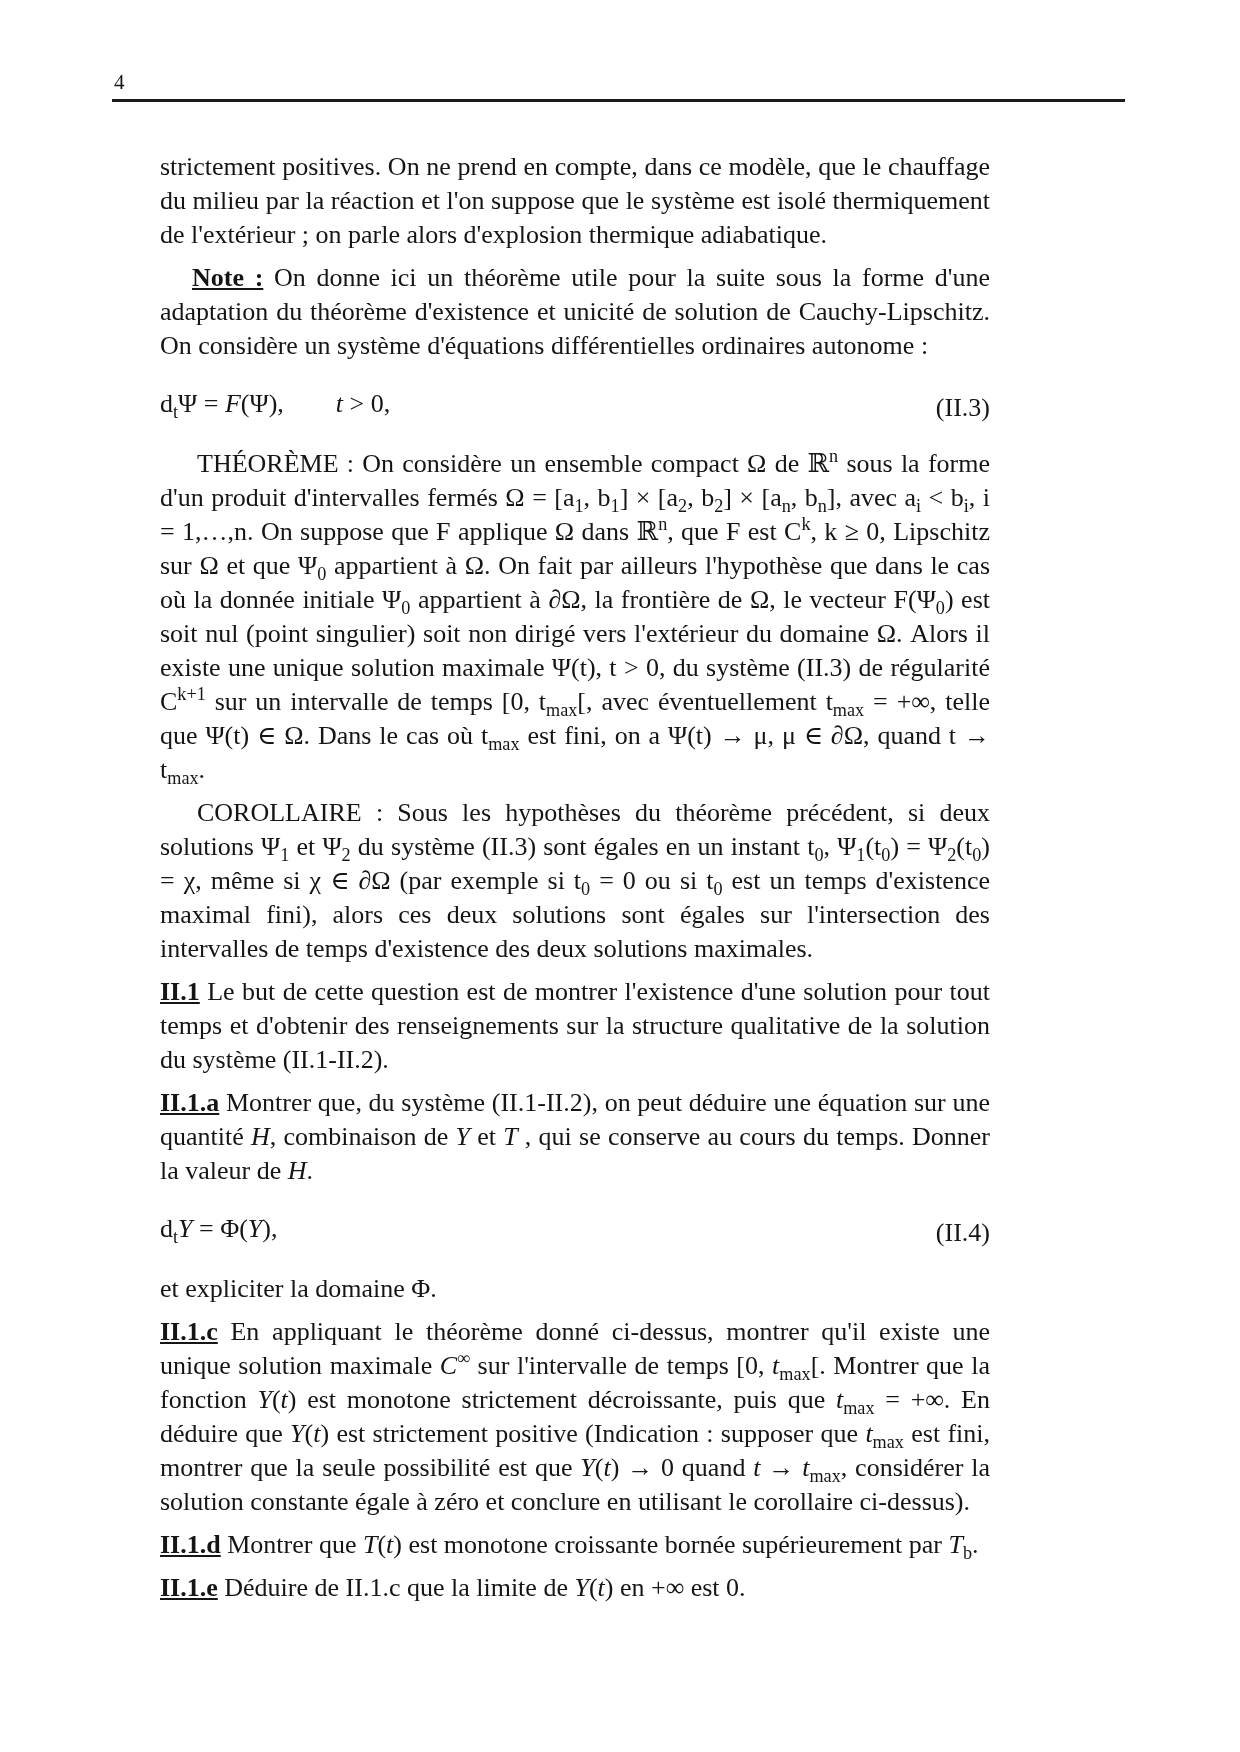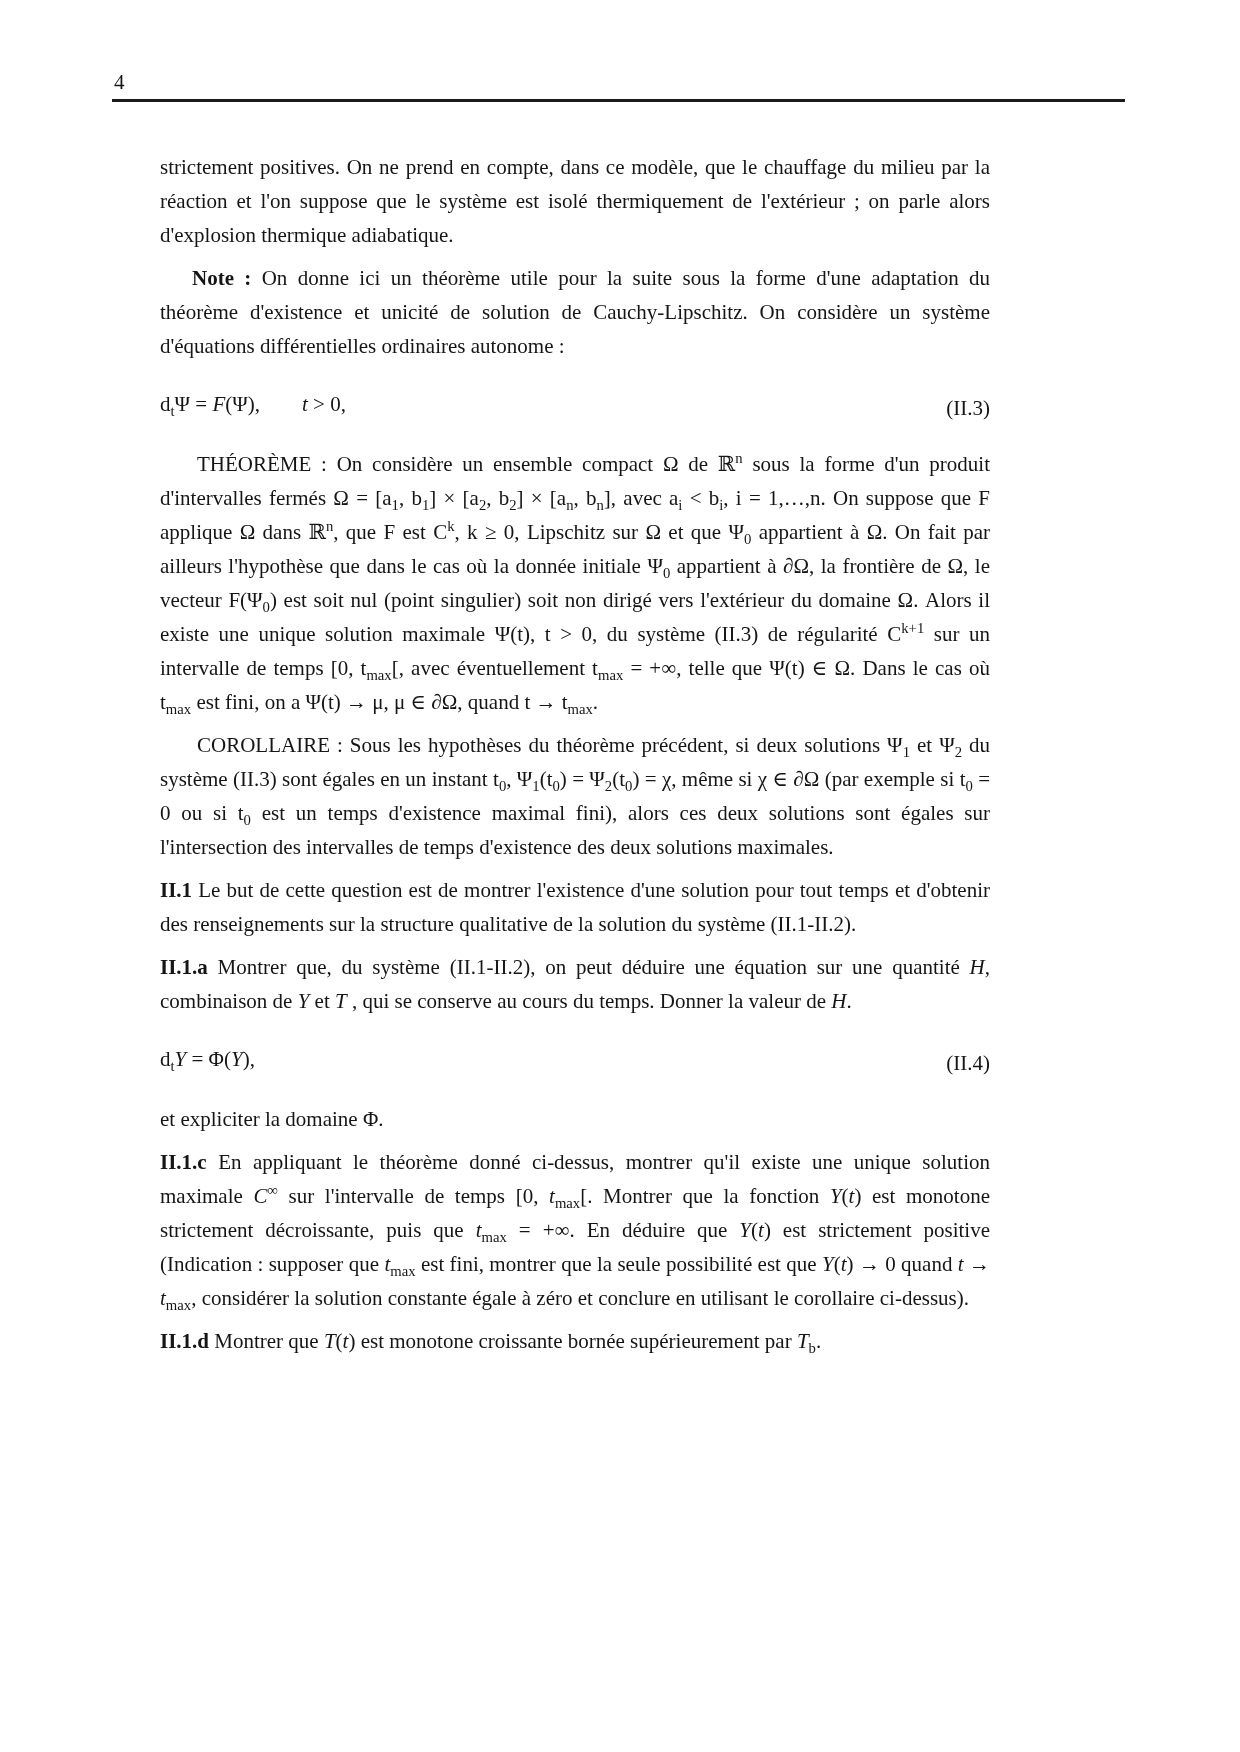--- a/index.html
+++ b/index.html
@@ -17,40 +17,40 @@
     font-size:21px;line-height:21px;
   }
   .header-rule{
     position:absolute;top:99px;left:112px;
     width:1013px;height:3px;
     background:#1b1b1b;
   }
   .textcol{
     position:absolute;top:150px;left:160px;
     width:830px;
-    font-size:21px;line-height:34px;
+    font-size:26px;line-height:34px;
     text-align:justify;
   }
   .textcol p{margin:0 0 9px 0;}
   p.indent{text-indent:32px;}
   p.noindent{text-indent:0;}
   p.thm{text-indent:37px;}
   .subq{margin-left:72px;}
   .equation{
     position:relative;
     text-align:left;
     margin:24px 0 26px 0;
     font-style:normal;
   }
   .equation .eq-label{
     position:absolute;right:0;top:4px;
     font-style:normal;
   }
   sup,sub{font-size:70%;line-height:0;}
-  b{font-weight:bold;}
+  b{font-weight:bold;text-decoration:underline;}
 </style>
 </head>
 <body>
 
 <div class="sheet">
 
   <span class="page-number">4</span>
   <div class="header-rule"></div>
 
   <div class="textcol">
@@ -79,15 +79,16 @@
       <span class="eq-body">d<sub>t</sub><i>Y</i> = Φ(<i>Y</i>),</span>
       <span class="eq-label">(II.4)</span>
     </div>
 
     <p class="subq">et expliciter la domaine Φ.</p>
 
     <p class="subq"><b>II.1.c</b> En appliquant le théorème donné ci-dessus, montrer qu'il existe une unique solution maximale <i>C</i><sup>∞</sup> sur l'intervalle de temps [0, <i>t</i><sub>max</sub>[. Montrer que la fonction <i>Y</i>(<i>t</i>) est monotone strictement décroissante, puis que <i>t</i><sub>max</sub> = +∞. En déduire que <i>Y</i>(<i>t</i>) est strictement positive (Indication : supposer que <i>t</i><sub>max</sub> est fini, montrer que la seule possibilité est que <i>Y</i>(<i>t</i>) → 0 quand <i>t</i> → <i>t</i><sub>max</sub>, considérer la solution constante égale à zéro et conclure en utilisant le corollaire ci-dessus).</p>
 
     <p class="subq"><b>II.1.d</b> Montrer que <i>T</i>(<i>t</i>) est monotone croissante bornée supérieurement par <i>T</i><sub>b</sub>.</p>
 
+    <p class="subq"><b>II.1.e</b> Déduire de II.1.c que la limite de <i>Y</i>(<i>t</i>) en +∞ est 0.</p>
 
   </div>
 </div>
 
 </body></html>

